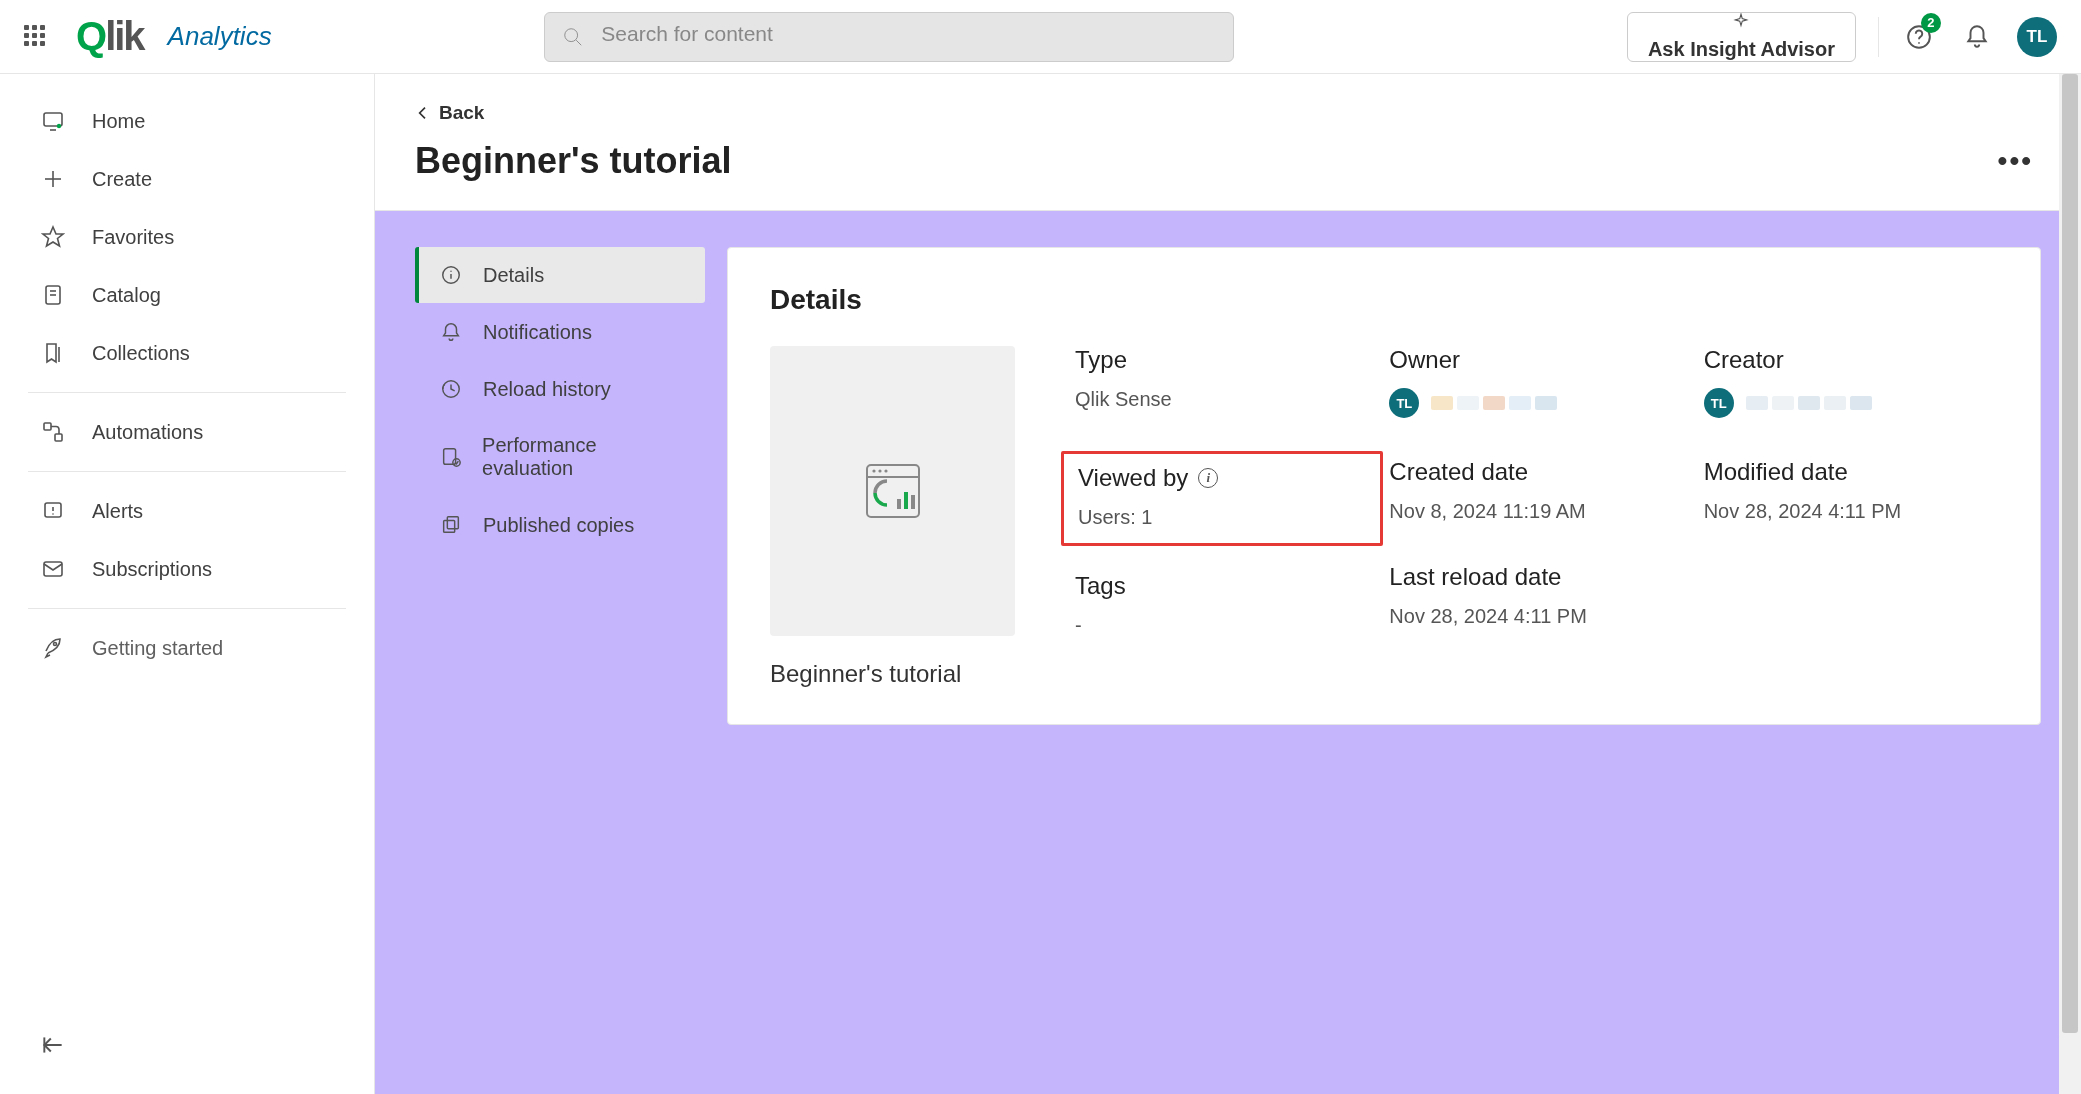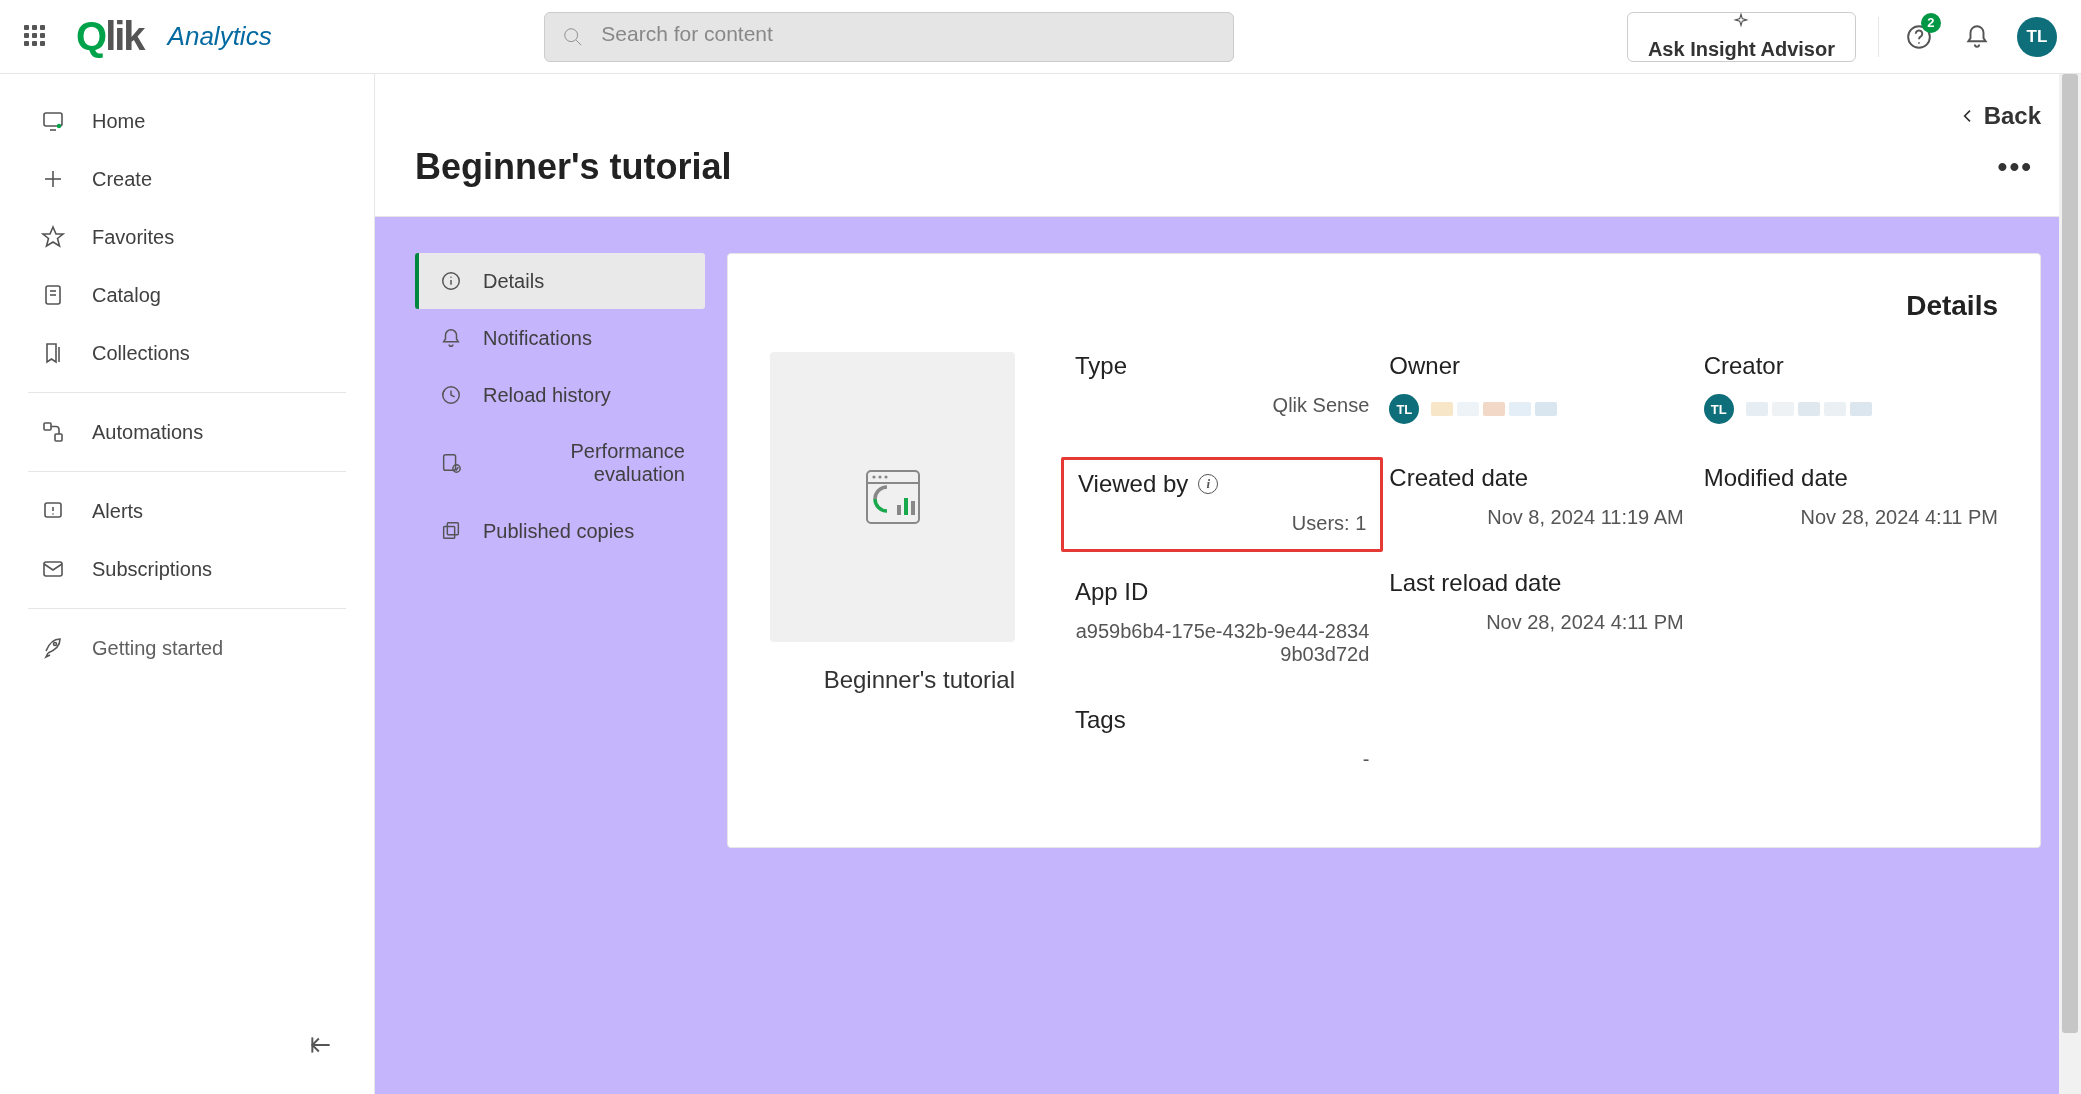--- a/index.html
+++ b/index.html
@@ -117,21 +117,20 @@
     cursor: pointer;
   }
   .vdiv {
     width: 1px; height: 40px; background: #e6e6e6;
   }
 
   
   .body {
     display: flex;
     height: calc(100% - 74px);
-    text-align: right;
   }
 
   
   .sidebar {
     width: 375px;
     border-right: 1px solid #e6e6e6;
     padding: 18px 0;
     display: flex;
     flex-direction: column;
   }
@@ -172,21 +171,21 @@
     overflow-y: auto;
   }
   .main-header {
     padding: 28px 40px 28px 40px;
     border-bottom: 1px solid #e6e6e6;
   }
   .back-link {
     display: inline-flex;
     align-items: center;
     gap: 8px;
-    font-size: 24px;
+    font-size: 19px;
     font-weight: 600;
     color: #333;
     cursor: pointer;
     margin-bottom: 16px;
   }
   .back-link svg { width: 16px; height: 16px; stroke: #333; fill: none; stroke-width: 2.5; }
   .page-title-row {
     display: flex;
     align-items: center;
     justify-content: space-between;
@@ -631,24 +630,20 @@
                 <div class="meta-block">
                   <div class="meta-label">
                     <span>Viewed by</span>
                     <span class="info-circ">i</span>
                   </div>
                   <div class="meta-value">Users: 1</div>
                 </div>
               </div>
 
               <div class="meta-block">
-                <div class="meta-label">App ID</div>
-                <div class="meta-value">a959b6b4-175e-432b-9e44-28349b03d72d</div>
-              </div>
-              <div class="meta-block">
                 <div class="meta-label">Tags</div>
                 <div class="meta-value">-</div>
               </div>
             </div>
 
             <div class="meta-col">
               <div class="meta-block">
                 <div class="meta-label">Owner</div>
                 <div class="user-val">
                   <span class="user-chip">TL</span>

